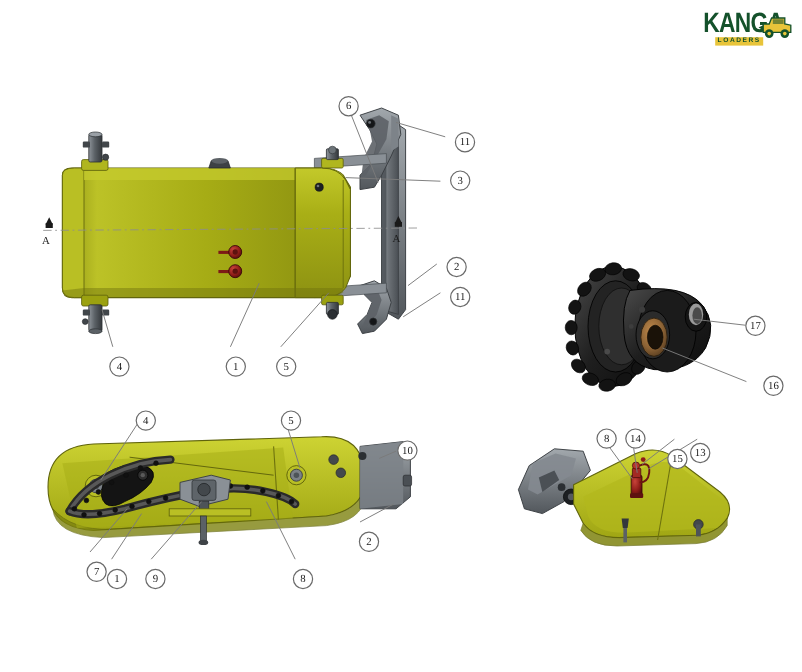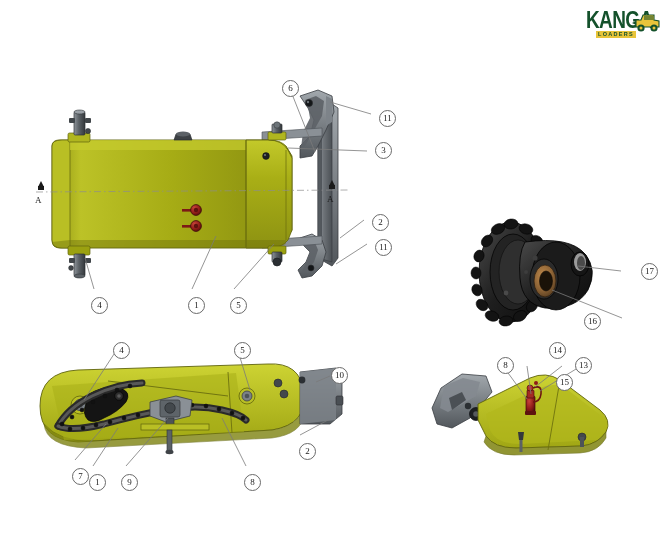--- a/index.html
+++ b/index.html
@@ -396,21 +396,21 @@
 
   <div class="cal" style="left:113px;top:342px;">4</div>
   <div class="cal" style="left:234px;top:342px;">5</div>
   <div class="cal" style="left:331px;top:367px;">10</div>
   <div class="cal" style="left:299px;top:443px;">2</div>
   <div class="cal" style="left:72px;top:468px;">7</div>
   <div class="cal" style="left:89px;top:474px;">1</div>
   <div class="cal" style="left:121px;top:474px;">9</div>
   <div class="cal" style="left:244px;top:474px;">8</div>
 
-  <div class="cal" style="left:621px;top:263px;margin-left:20px;">17</div>
-  <div class="cal" style="left:584px;top:313px;">16</div>
+  <div class="cal" style="left:621px;top:263px;">17</div>
+  <div class="cal" style="left:636px;top:313px;">16</div>
 
   <div class="cal" style="left:497px;top:357px;">8</div>
-  <div class="cal" style="left:521px;top:342px;margin-left:28px;">14</div>
+  <div class="cal" style="left:521px;top:357px;">14</div>
   <div class="cal" style="left:556px;top:374px;">15</div>
-  <div class="cal" style="left:575px;top:357px;">13</div>
+  <div class="cal" style="left:575px;top:369px;">13</div>
 
 </div>
 
 </body></html>

